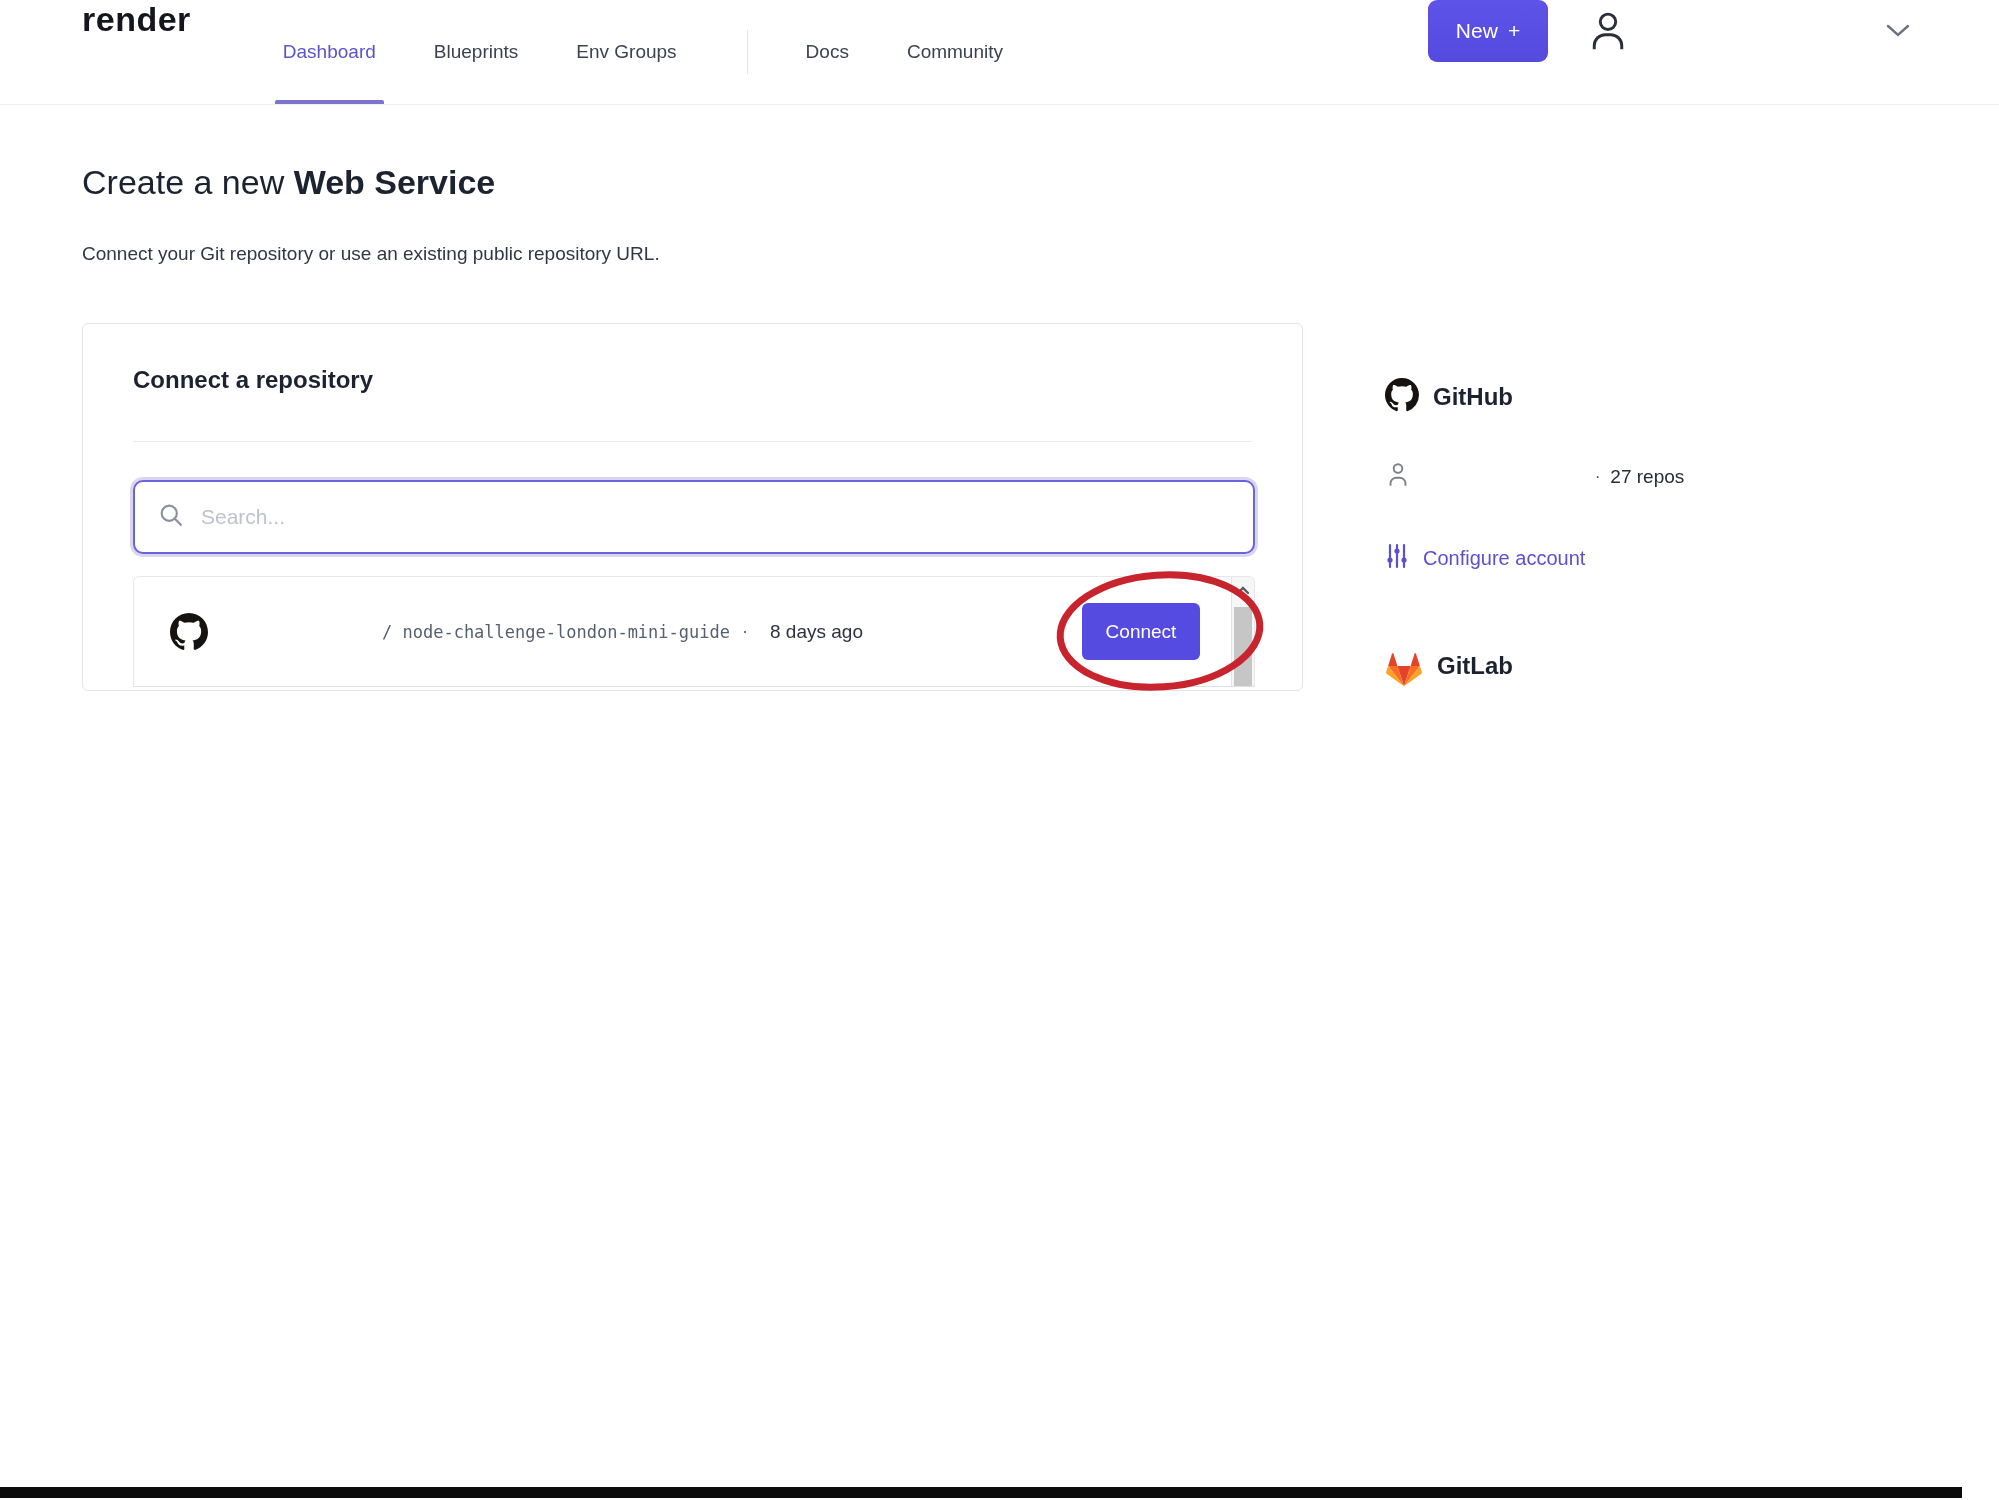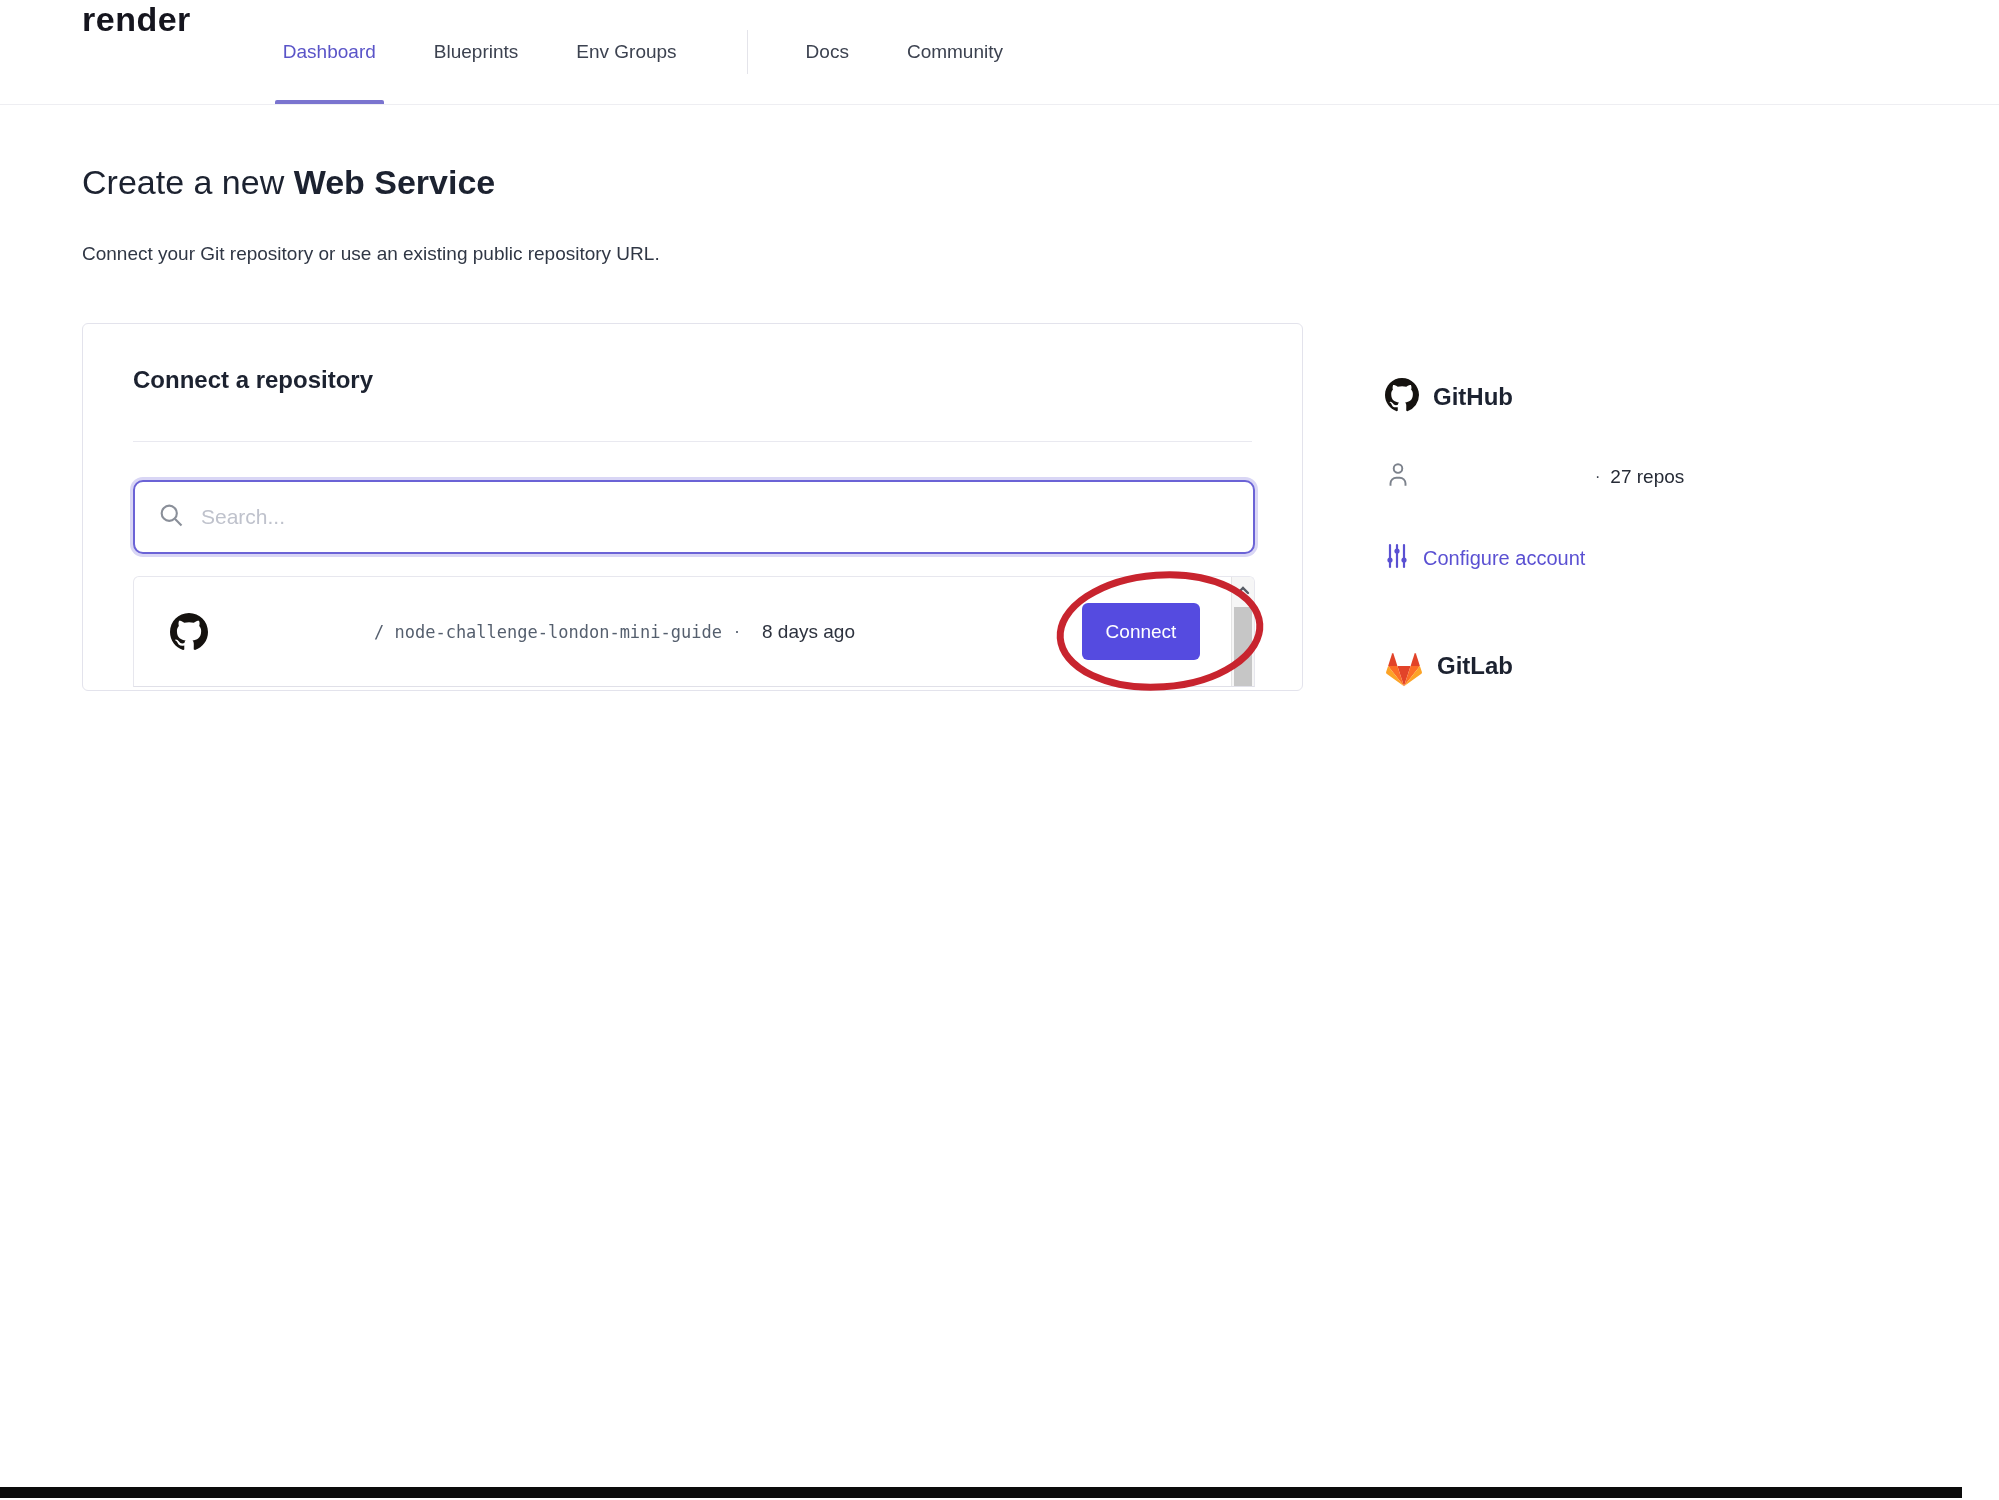--- a/index.html
+++ b/index.html
@@ -30,21 +30,21 @@
   .card-divider { position:absolute; left:50px; right:50px; top:117px; height:1px; background:#e9e9f0; }
 
   .search-box { position:absolute; left:50px; top:156px; width:1122px; height:74px; border:2px solid #6b63d6; border-radius:10px; box-shadow:0 0 0 3px #d9d6f5; background:#fff; display:flex; align-items:center; padding:0 22px;justify-content:flex-end; }
   .search-box input { border:none; outline:none; flex:1; font-size:21px; font-family:"Liberation Sans",sans-serif; color:#333; margin-left:16px; }
   .search-box input::placeholder { color:#bfc2cc; }
 
   .repo-list { position:absolute; left:50px; top:252px; width:1122px; height:111px; border:1px solid #e7e7ee; border-radius:6px 6px 0 0; border-bottom:1px solid #e0e0e8; background:#fff; overflow:hidden; }
   .repo-row { display:flex; align-items:center; height:100%; padding-left:36px; padding-right:54px; }
   .octo { flex:0 0 auto; display:flex; }
   .redacted { width:128px; height:30px; margin-left:22px; border-radius:4px; background:#ffffff; }
-  .repo-path { font-family:"DejaVu Sans Mono","Liberation Mono",monospace; font-size:17px; color:#555f6e; margin-left:16px; white-space:nowrap; }
+  .repo-path { font-family:"DejaVu Sans Mono","Liberation Mono",monospace; font-size:17px; color:#555f6e; margin-left:24px; white-space:nowrap; }
   .repo-meta-sep { font-size:18px; color:#555f6e; margin:0 10px 0 12px; }
   .repo-updated { font-size:19px; color:#2d323e; white-space:nowrap;margin-left:12px; }
   .connect-btn { margin-left:auto; width:118px; height:57px; background:#554be0; color:#fff; font-size:19px; font-family:"Liberation Sans",sans-serif; border:none; border-radius:6px; cursor:pointer; }
 
   .list-scrollbar { position:absolute; right:0; top:0; width:23px; height:100%; background:#f6f6f6; border-left:1px solid #e4e4e4; }
   .scroll-up { height:26px; display:flex; align-items:center; justify-content:center; color:#5a5f69; font-size:15px; cursor:pointer; }
   .scroll-thumb { position:absolute; left:2px; right:2px; top:30px; bottom:0; background:#c6c6c6; cursor:pointer; }
 
   .annotation-svg { position:absolute; left:952px; top:224px; width:250px; height:170px; pointer-events:none; }
 
@@ -68,20 +68,37 @@
 
 <div class="header">
   <div class="logo">render</div>
   <div class="nav">
     <div class="nav-item active">Dashboard</div>
     <div class="nav-item">Blueprints</div>
     <div class="nav-item">Env Groups</div>
     <div class="nav-divider"></div>
     <div class="nav-item">Docs</div>
     <div class="nav-item">Community</div>
+  </div>
+  <div class="header-right">
+    <button class="new-btn">
+      <span>New</span>
+      <span>+</span>
+    </button>
+    <span class="avatar-icon">
+      <svg width="44" height="50" viewBox="0 0 24 26" fill="none" stroke="#2a2f3a" stroke-width="1.6">
+        <circle cx="12" cy="8" r="4.2"></circle>
+        <path d="M4.5 23 v-2 a6 6 0 0 1 6-6 h3 a6 6 0 0 1 6 6 v2"></path>
+      </svg>
+    </span>
+    <span class="header-chevron">
+      <svg width="26" height="16" viewBox="0 0 26 16" fill="none" stroke="#6b7280" stroke-width="2.4" stroke-linecap="round">
+        <polyline points="3,3 13,12 23,3"></polyline>
+      </svg>
+    </span>
   </div>
 </div>
 
 <h1 class="page-title"><span>Create a new </span><b>Web Service</b></h1>
 <p class="page-subtitle">Connect your Git repository or use an existing public repository URL.</p>
 
 <div class="card">
   <div class="card-heading">Connect a repository</div>
   <div class="card-divider"></div>
 

